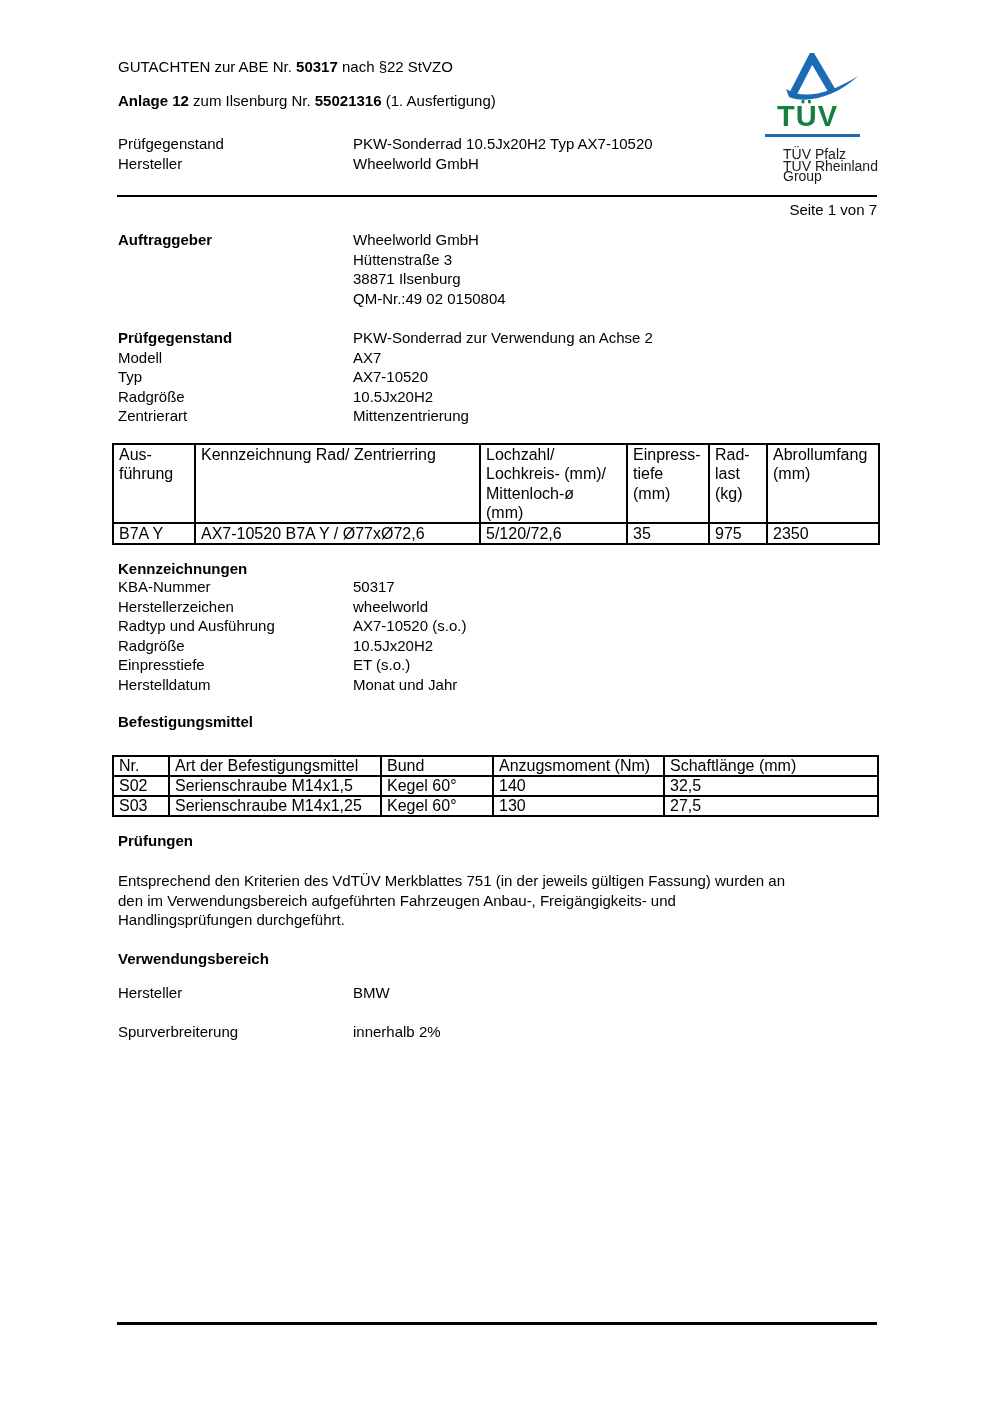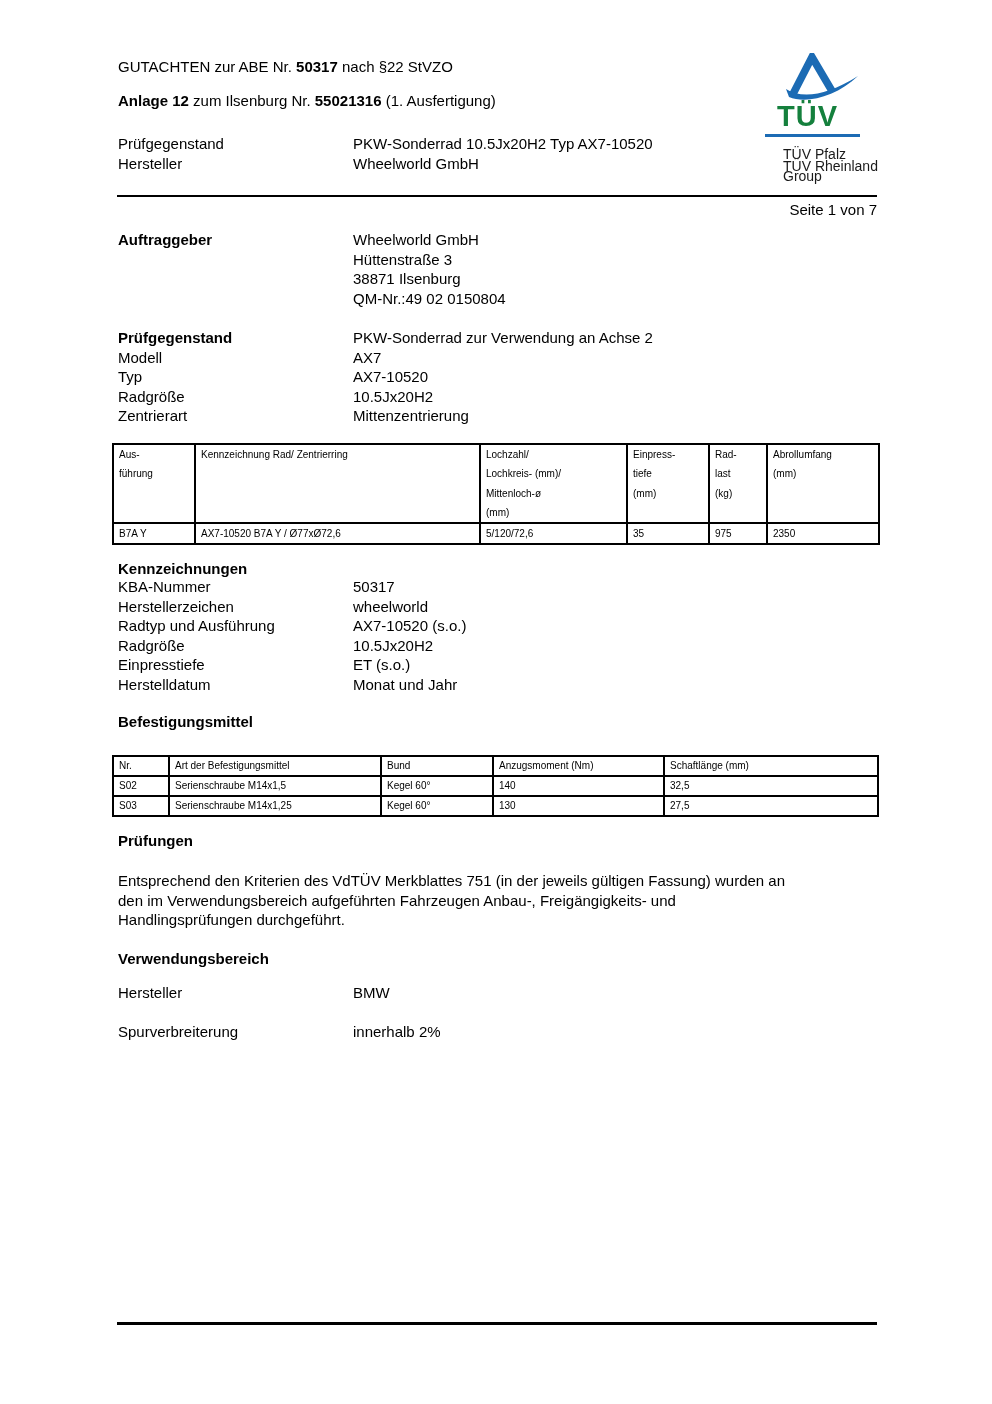--- a/index.html
+++ b/index.html
@@ -11,21 +11,21 @@
     font-size:15px; line-height:19.5px; color:#000;
   }
   .line { position:absolute; left:118px; }
   .b { font-weight:bold; }
   .kvgrid { position:absolute; left:118px; display:grid; grid-template-columns:235px auto; }
   .rule { position:absolute; background:#000; }
   .right-block { position:absolute; left:118px; width:759px; text-align:right; }
   table { border-collapse:collapse; table-layout:fixed; position:absolute; background:#fff; }
   th, td {
     border:2px solid #000; font-weight:normal; text-align:left; vertical-align:top;
-    padding:0px 4px 0px 5px; font-size:10px; line-height:19.3px; white-space:pre-line;
+    padding:0px 4px 0px 5px; font-size:16px; line-height:19.3px; white-space:pre-line;
     overflow:hidden;
   }
   .t2 td, .t2 th { height:20px; line-height:18px; }
   
   #logo { position:absolute; left:763px; top:53px; width:118px; }
   #logo-word { font-weight:bold; font-size:29px; line-height:30px; letter-spacing:1px; margin-left:14px; color:#15803d; }
   #logo-rule { height:3px; width:95px; margin-left:2px; margin-top:3px; }
   .logo-sub { font-size:14px; font-weight:normal; line-height:10.5px; margin-left:20px; color:#1a1a1a; }
   #logo-sub1 { margin-top:12px; }
   #logo-sub2 { margin-top:1px; }

